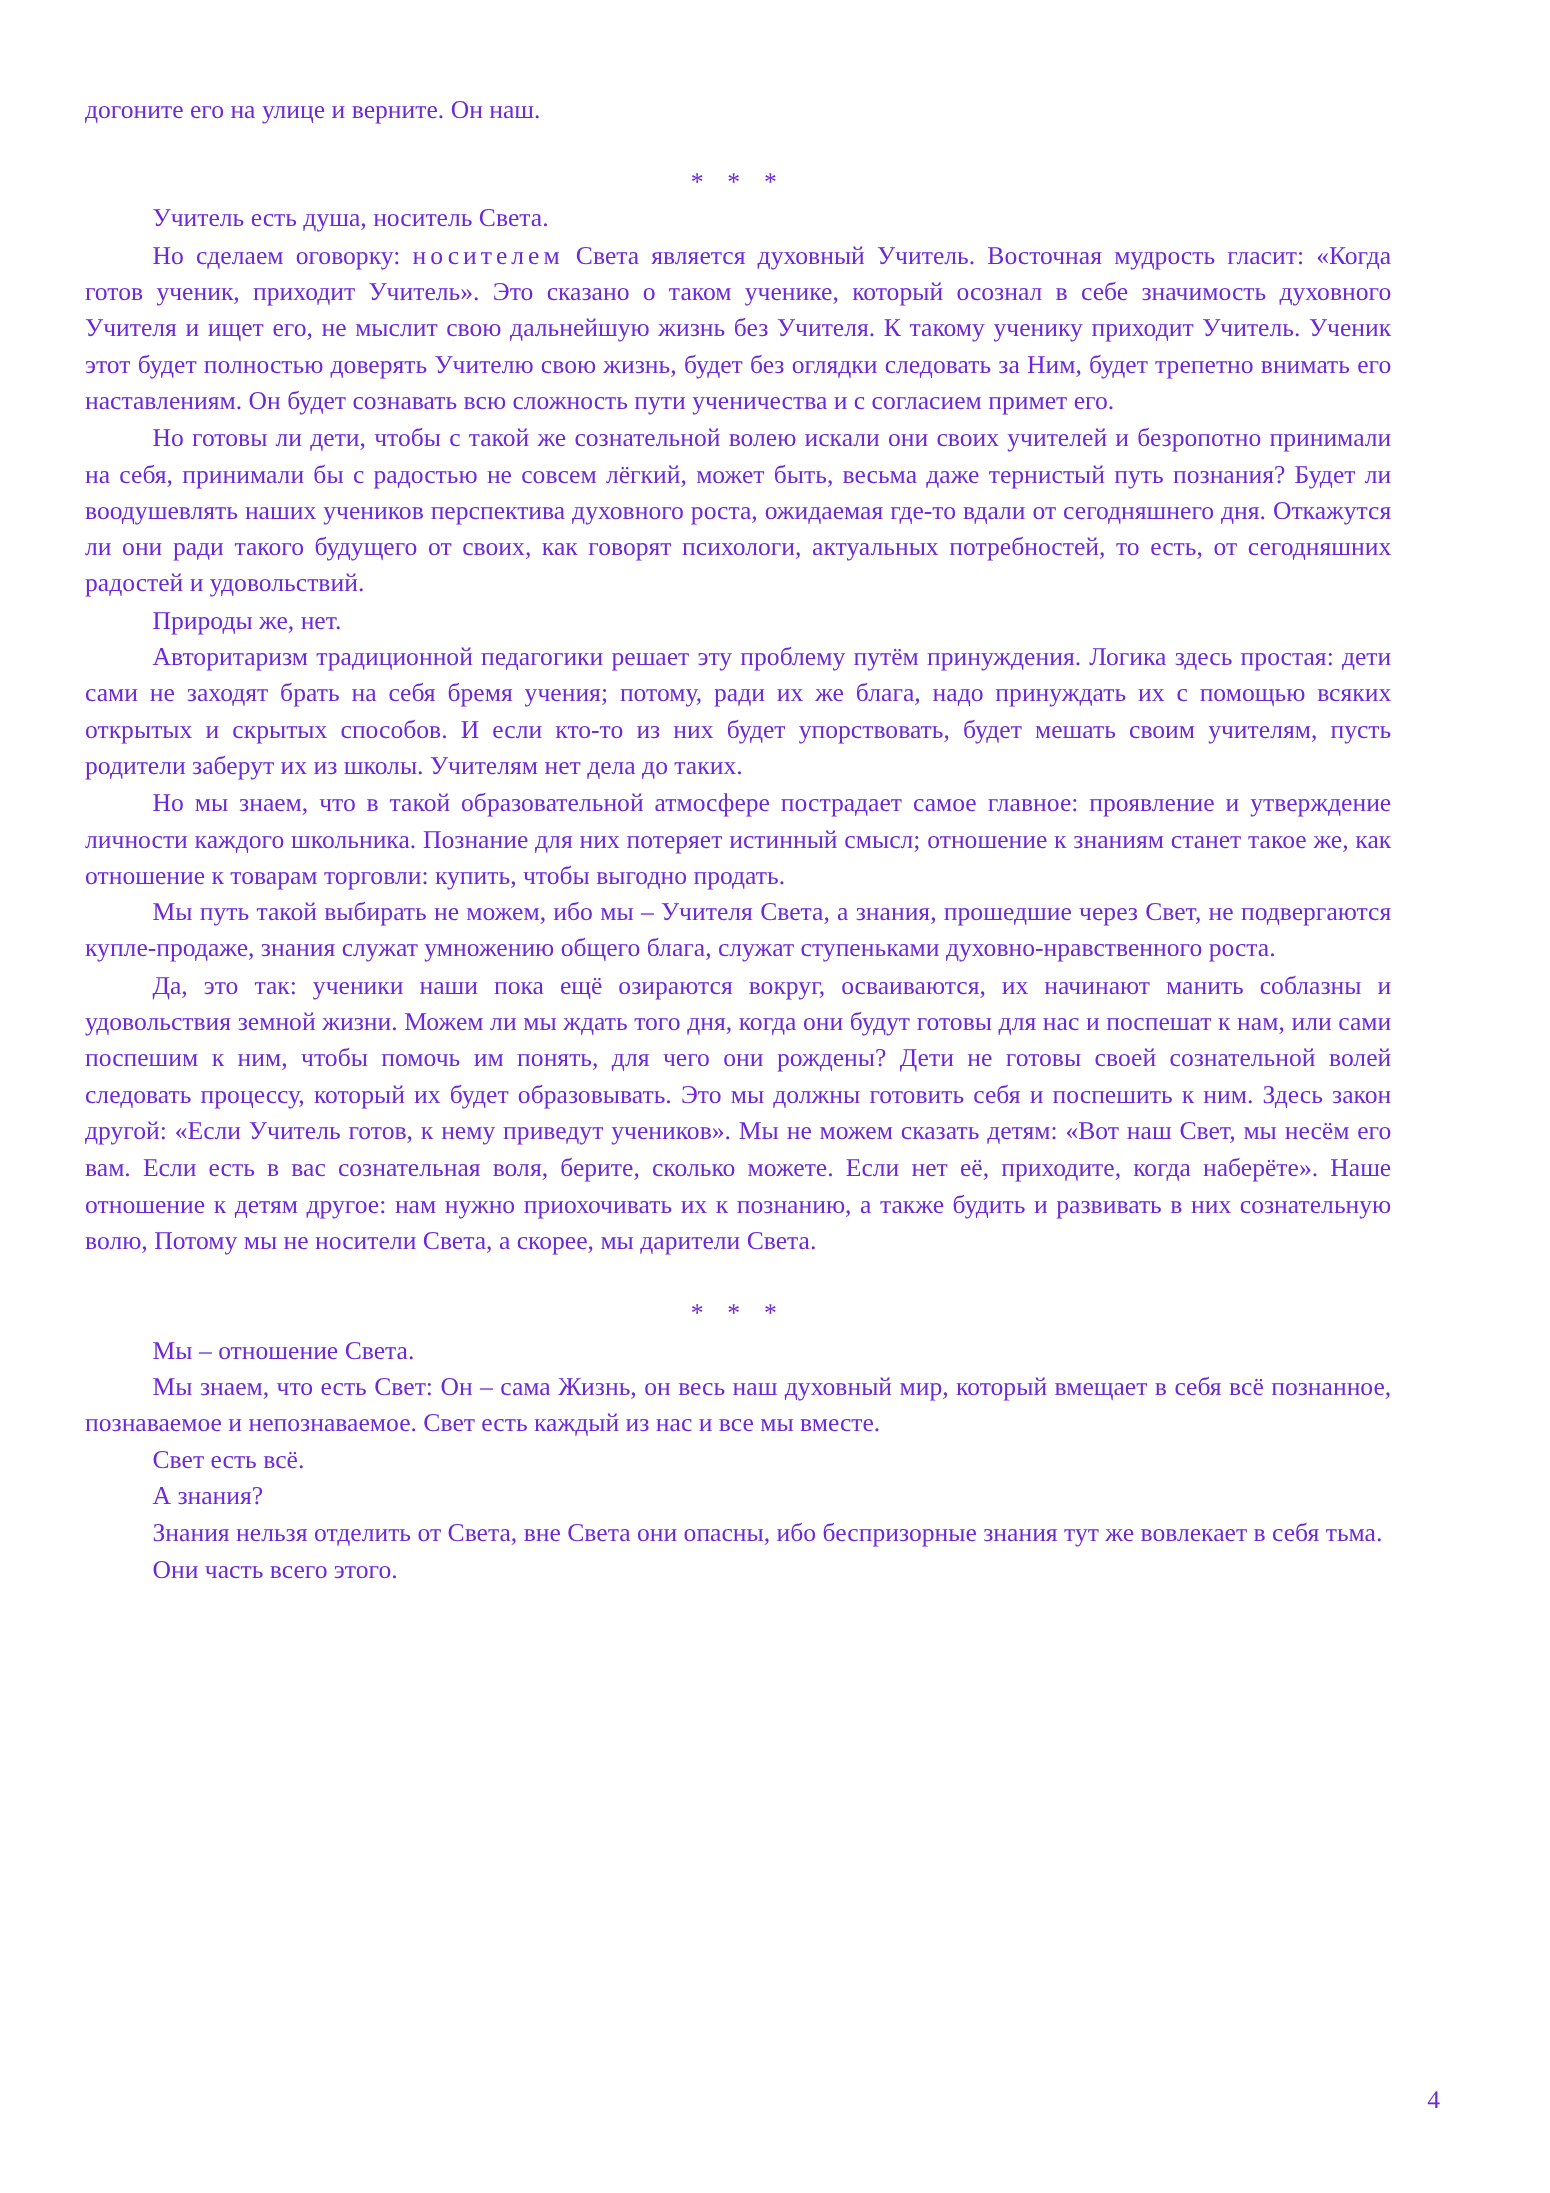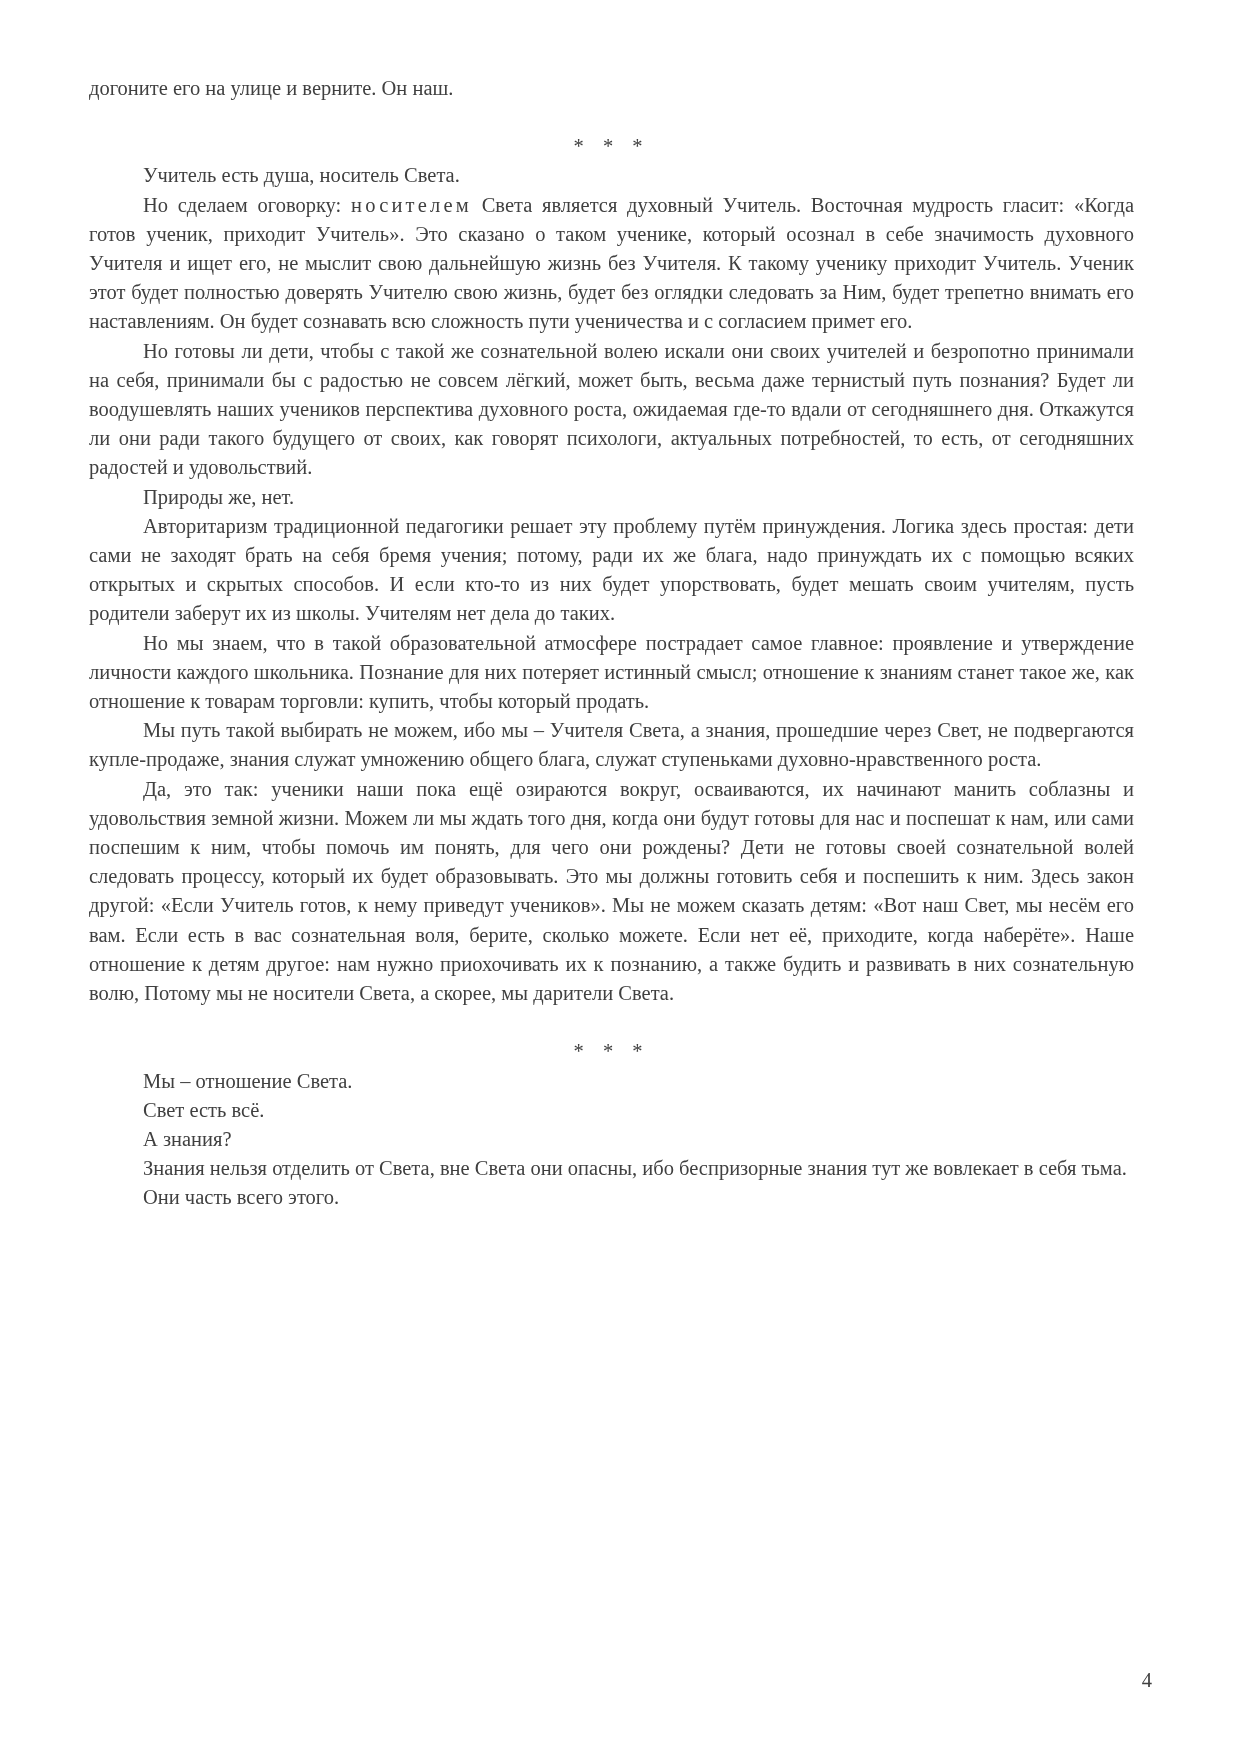--- a/index.html
+++ b/index.html
@@ -6,23 +6,23 @@
     margin: 0;
     padding: 0;
     background: #ffffff;
   }
   .page {
     position: relative;
     width: 1240px;
     height: 1754px;
     background: #ffffff;
     box-sizing: border-box;
-    padding: 74px 75px 40px 89px;
+    padding: 74px 75px 40px 68px;
     font-family: "Liberation Serif", "DejaVu Serif", serif;
-    color: #404040;
+    color: #6d28d9;
   }
   .body-col {
     width: 1045px;
   }
   p.para {
     margin: 0;
     font-size: 20.5px;
     line-height: 29.2px;
     text-align: justify;
     text-justify: inter-word;
@@ -72,31 +72,32 @@
 
     <p class="para"><span>Но сделаем оговорку: </span><span class="spaced">носителем</span><span> Света является духовный Учитель. Восточная мудрость гласит: «Когда готов ученик, приходит Учитель». Это сказано о таком ученике, который осознал в себе значимость духовного Учителя и ищет его, не мыслит свою дальнейшую жизнь без Учителя. К такому ученику приходит Учитель. Ученик этот будет полностью доверять Учителю свою жизнь, будет без оглядки следовать за Ним, будет трепетно внимать его наставлениям. Он будет сознавать всю сложность пути ученичества и с согласием примет его.</span></p>
 
 
     <p class="para">Но готовы ли дети, чтобы с такой же сознательной волею искали они своих учителей и безропотно принимали на себя, принимали бы с радостью не совсем лёгкий, может быть, весьма даже тернистый путь познания? Будет ли воодушевлять наших учеников перспектива духовного роста, ожидаемая где-то вдали от сегодняшнего дня. Откажутся ли они ради такого будущего от своих, как говорят психологи, актуальных потребностей, то есть, от сегодняшних радостей и удовольствий.</p>
 
     <p class="para">Природы же, нет.</p>
 
     <p class="para">Авторитаризм традиционной педагогики решает эту проблему путём принуждения. Логика здесь простая: дети сами не заходят брать на себя бремя учения; потому, ради их же блага, надо принуждать их с помощью всяких открытых и скрытых способов. И если кто-то из них будет упорствовать, будет мешать своим учителям, пусть родители заберут их из школы. Учителям нет дела до таких.</p>
 
-    <p class="para">Но мы знаем, что в такой образовательной атмосфере пострадает самое главное: проявление и утверждение личности каждого школьника. Познание для них потеряет истинный смысл; отношение к знаниям станет такое же, как отношение к товарам торговли: купить, чтобы который продать.</p>
+    <p class="para">Но мы знаем, что в такой образовательной атмосфере пострадает самое главное: проявление и утверждение личности каждого школьника. Познание для них потеряет истинный смысл; отношение к знаниям станет такое же, как отношение к товарам торговли: купить, чтобы выгодно продать.</p>
 
     <p class="para">Мы путь такой выбирать не можем, ибо мы – Учителя Света, а знания, прошедшие через Свет, не подвергаются купле-продаже, знания служат умножению общего блага, служат ступеньками духовно-нравственного роста.</p>
 
     <p class="para">Да, это так: ученики наши пока ещё озираются вокруг, осваиваются, их начинают манить соблазны и удовольствия земной жизни. Можем ли мы ждать того дня, когда они будут готовы для нас и поспешат к нам, или сами поспешим к ним, чтобы помочь им понять, для чего они рождены? Дети не готовы своей сознательной волей следовать процессу, который их будет образовывать. Это мы должны готовить себя и поспешить к ним. Здесь закон другой: «Если Учитель готов, к нему приведут учеников». Мы не можем сказать детям: «Вот наш Свет, мы несём его вам. Если есть в вас сознательная воля, берите, сколько можете. Если нет её, приходите, когда наберёте». Наше отношение к детям другое: нам нужно приохочивать их к познанию, а также будить и развивать в них сознательную волю, Потому мы не носители Света, а скорее, мы дарители Света.</p>
 
     <p class="sep gap-top-3">* * *</p>
 
 
     <p class="para">Мы – отношение Света.</p>
 
+    <p class="para">Мы знаем, что есть Свет: Он – сама Жизнь, он весь наш духовный мир, который вмещает в себя всё познанное, познаваемое и непознаваемое. Свет есть каждый из нас и все мы вместе.</p>
 
     <p class="para">Свет есть всё.</p>
 
     <p class="para">А знания?</p>
 
     <p class="para">Знания нельзя отделить от Света, вне Света они опасны, ибо беспризорные знания тут же вовлекает в себя тьма.</p>
 
     <p class="para">Они часть всего этого.</p>
 
   </div>

